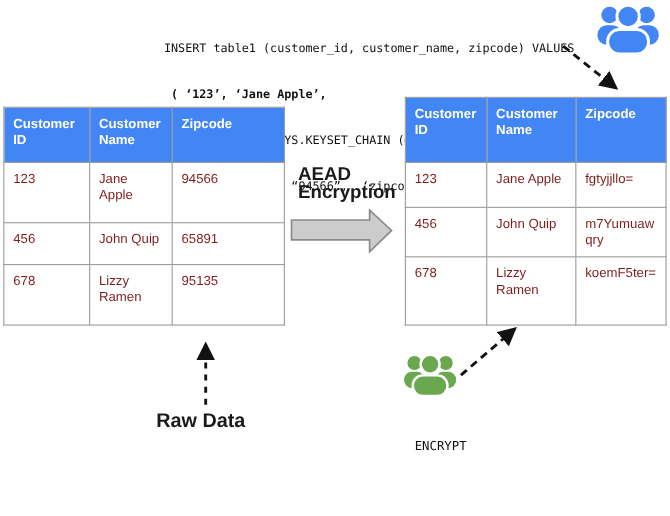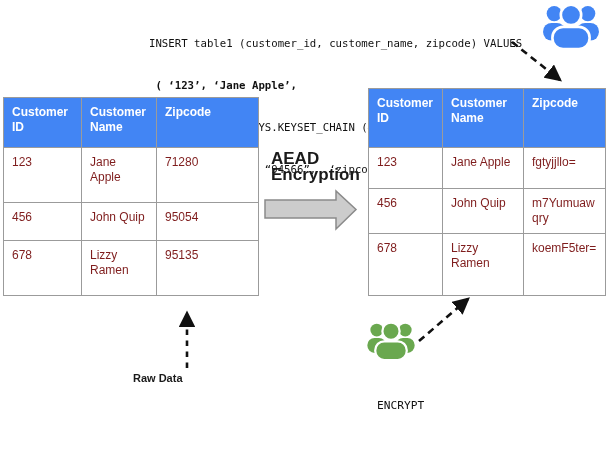--- a/index.html
+++ b/index.html
@@ -36,22 +36,22 @@
   .right-table{left:368px;top:88px;width:237px;}
   tr.lh{height:50px;} tr.lr1{height:55px;} tr.lr2{height:38px;} tr.lr3{height:55px;}
   tr.rh{height:59px;} tr.rr1{height:41px;} tr.rr2{height:41px;} tr.rr3{height:62px;}
 
   
   .aead-label{
     position:absolute;left:271px;top:151px;font-weight:bold;font-size:17px;
     line-height:16px;color:#1a1a1a;z-index:2;
   }
   .raw-label{
-    position:absolute;left:133px;top:372px;width:90px;text-align:left;
-    font-weight:bold;font-size:11px;color:#1a1a1a;z-index:2;
+    position:absolute;left:133px;top:372px;width:90px;text-align:right;
+    font-weight:bold;font-size:18px;color:#1a1a1a;z-index:2;
   }
 
   
   .picon{position:absolute;z-index:3;}
   .icon-blue{color:#4285F4;}
   .icon-green{color:#6AA84F;}
   .picon-top{left:538px;top:3px;width:66px;height:46px;}
   .picon-bottom{left:367px;top:321px;width:48px;height:39px;}
 </style>
 </head>
@@ -101,26 +101,26 @@
       <tr class="lh">
         <th>Customer ID</th>
         <th>Customer Name</th>
         <th>Zipcode</th>
       </tr>
     </thead>
     <tbody>
       <tr class="lr1">
         <td>123</td>
         <td>Jane Apple</td>
-        <td>71280</td>
+        <td>94566</td>
       </tr>
       <tr class="lr2">
         <td>456</td>
         <td>John Quip</td>
-        <td>95054</td>
+        <td>65891</td>
       </tr>
       <tr class="lr3">
         <td>678</td>
         <td>Lizzy Ramen</td>
         <td>95135</td>
       </tr>
     </tbody>
   </table>
 
   <table class="dtable right-table">

